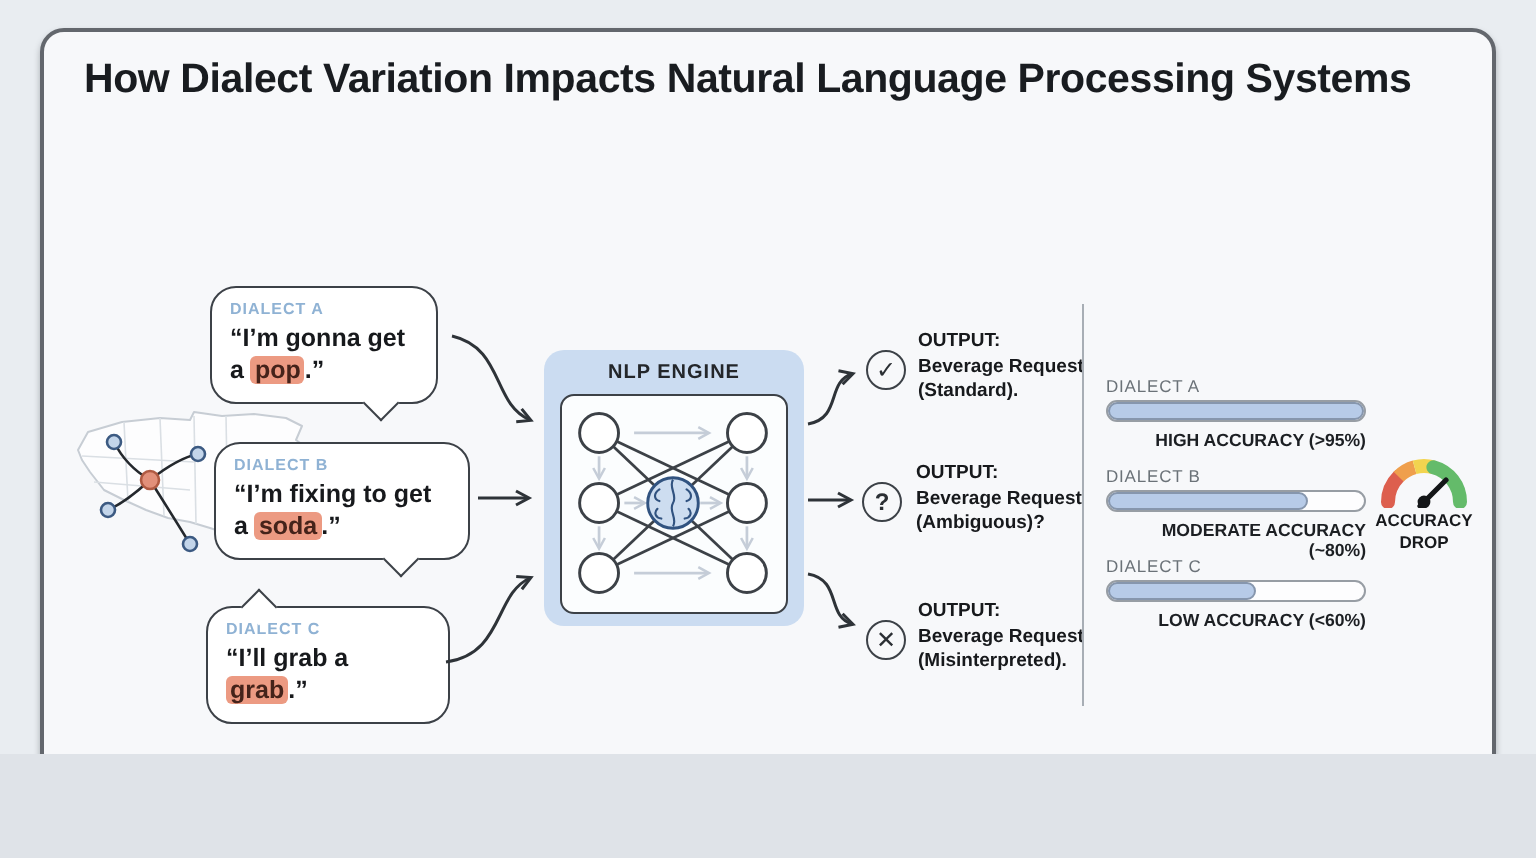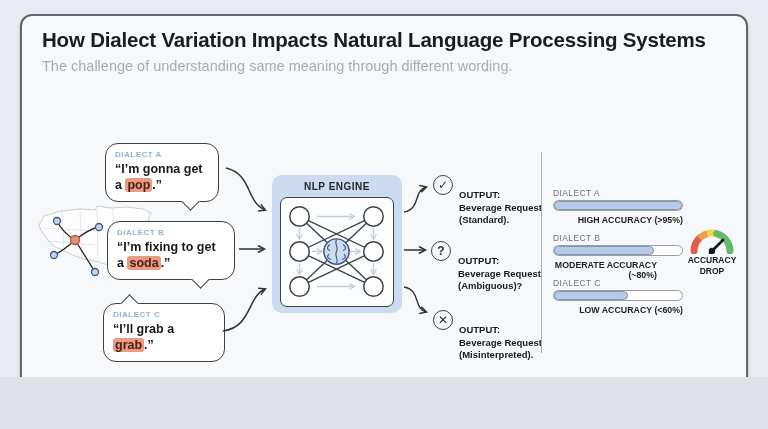--- a/index.html
+++ b/index.html
@@ -23,38 +23,37 @@
   
   .engine{left:272px;top:175px;width:130px;height:138px;background:#cbdcf1;border-radius:10px;}
   .engine-title{left:0;top:6px;width:100%;text-align:center;font-size:10px;font-weight:700;
                 letter-spacing:.5px;color:#23262a;}
   .engine-inner{left:8px;top:22px;width:114px;height:110px;background:#fbfdfe;
                 border:1.5px solid #3c4147;border-radius:7px;}
   
   .oicon{width:20px;height:20px;border:1.5px solid #3c4147;border-radius:50%;
          display:flex;align-items:center;justify-content:center;
          font-size:12px;font-weight:700;color:#2b2f34;background:#f7f8fa;}
-  .otext{font-size:9.5px;font-weight:700;line-height:1.32;color:#17191c;width:92px;margin-top:24px;}
+  .otext{font-size:9.5px;font-weight:700;line-height:1.32;color:#17191c;width:92px;}
   .divider{width:1.2px;background:#a8aeb5;}
   
   .ptitle{font-size:10.5px;font-weight:700;letter-spacing:.2px;color:#17191c;}
   .plabel{font-size:8.5px;font-weight:400;letter-spacing:.4px;color:#6b7278;}
   .ptrack{width:130px;height:11px;background:#fdfdfe;border:1px solid #979da4;border-radius:6px;}
   .pfill{height:100%;background:#b7cbe8;border:1px solid #8696ad;border-radius:6px;}
   .pcap{width:130px;text-align:right;font-size:8.8px;font-weight:700;color:#1c1f23;}
   .glabel{width:58px;text-align:center;font-size:8.5px;font-weight:700;line-height:1.3;color:#17191c;}
 </style>
 </head>
 <body>
 
 <div class="stage">
   <div class="abs card"></div>
 
   <div class="abs title">How Dialect Variation Impacts Natural Language Processing Systems</div>
-  <div class="abs subtitle">The challenge of understanding same meaning through different wording.</div>
 
   <svg class="abs" style="left:35px;top:203px;" width="135" height="95" viewBox="0 0 135 95">
     <path d="M4,22 L9,13 L26,8 L45,6 L60,7 L62,3 L76,5 L92,4 L108,6 L116,10 L113,17 L120,22 L126,30 L122,36 L125,44 L119,49 L110,53 L103,51 L97,58 L91,55 L86,62 L85,73 L79,64 L70,61 L60,58 L49,56 L38,52 L27,47 L17,42 L10,33 L6,27 Z" fill="#fdfdfe" stroke="#c7cdd4" stroke-width="1" stroke-linejoin="round"></path>
     <g stroke="#dadfe4" stroke-width="0.8" fill="none">
       <path d="M27,8 L29,48"></path>
         <path d="M45,6 L47,55"></path>
         <path d="M62,5 L63,59"></path>
         <path d="M78,5 L79,62"></path>
       <path d="M6,25 L62,28"></path>
         <path d="M12,38 L60,42"></path>
@@ -185,21 +184,21 @@
   <div class="abs plabel" style="left:553px;top:188px;">DIALECT A</div>
   <div class="abs ptrack" style="left:553px;top:200px;">
     <div class="pfill" style="width: 100%;"></div>
   </div>
   <div class="abs pcap" style="left:553px;top:215px;">HIGH ACCURACY (&gt;95%)</div>
 
   <div class="abs plabel" style="left:553px;top:233px;">DIALECT B</div>
   <div class="abs ptrack" style="left:553px;top:245px;">
     <div class="pfill" style="width: 78%;"></div>
   </div>
-  <div class="abs pcap" style="left:527px;top:260px;">MODERATE ACCURACY (~80%)</div>
+  <div class="abs pcap" style="left:553px;top:260px;">MODERATE ACCURACY (~80%)</div>
 
   <div class="abs plabel" style="left:553px;top:278px;">DIALECT C</div>
   <div class="abs ptrack" style="left:553px;top:290px;">
     <div class="pfill" style="width: 58%;"></div>
   </div>
   <div class="abs pcap" style="left:553px;top:305px;">LOW ACCURACY (&lt;60%)</div>
 
   <svg class="abs" style="left:688px;top:223px;" width="48" height="31" viewBox="0 0 48 31">
     <path d="M6,28 A18,18 0 0 1 11.3,15.3" fill="none" stroke="#dd5f4e" stroke-width="7" stroke-linecap="round"></path>
     <path d="M11.3,15.3 A18,18 0 0 1 19.3,10.6" fill="none" stroke="#ef9f4c" stroke-width="7"></path>

